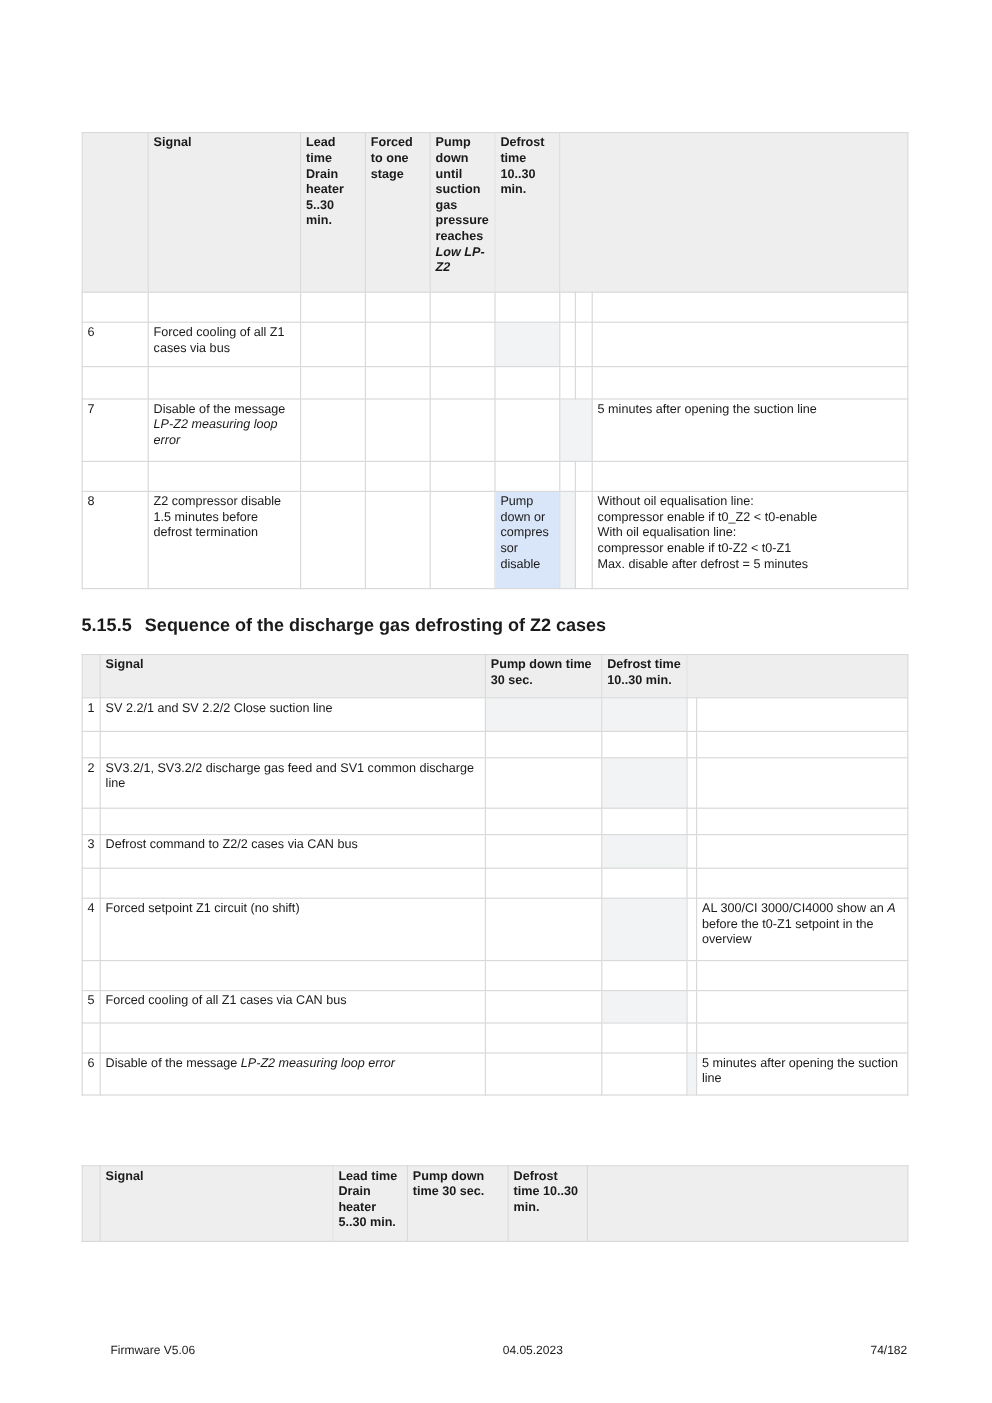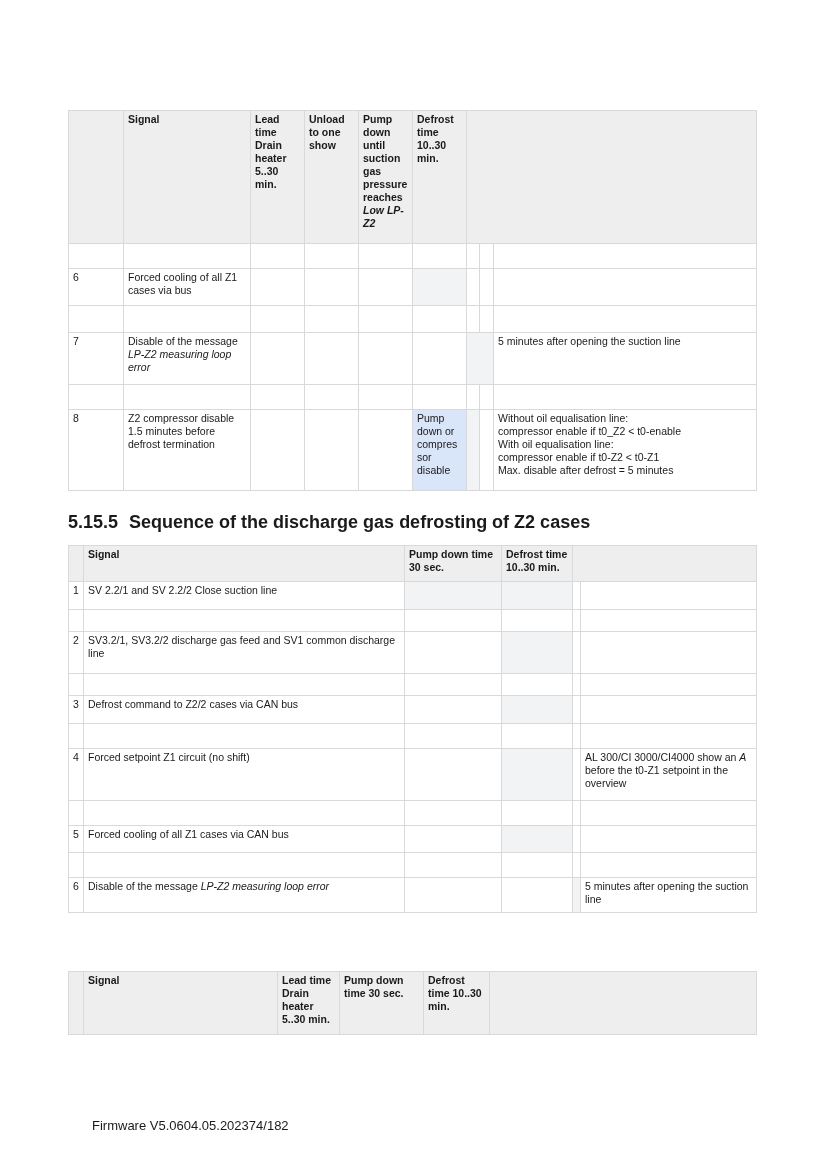--- a/index.html
+++ b/index.html
@@ -23,26 +23,26 @@
     padding:2px 4px;font-size:10.5px;line-height:13px;font-weight:normal;
     overflow:hidden;word-wrap:break-word;
   }
   table.sig th.hdr{background:var(--hdr-bg);font-weight:bold;}
   table.sig td.shade{background:var(--shade-bg);}
   table.sig td.blue{background:var(--blue-bg);}
   table.sig em{font-style:italic;}
   #table-1{top:110px;}
   #table-2{top:545px;}
   #table-3{top:971px;}
-  .sec-heading{position:absolute;left:68px;font-size:18px;font-weight:bold;line-height:18px;text-align:center;}
+  .sec-heading{position:absolute;left:68px;font-size:15px;font-weight:bold;line-height:18px;text-align:center;}
   #heading-1{top:513px;}
   #heading-2{top:937px;}
   .sec-heading .num{margin-right:11px;}
   .footer{position:absolute;left:68px;top:1119px;width:688px;
-          display:flex;font-size:13px;line-height:14px;padding-left:24px;}
+          display:flex;justify-content:space-between;font-size:10px;line-height:14px;padding-left:24px;}
 </style>
 </head>
 <body>
 
 <div class="page">
 
 
   <table class="sig" id="table-1">
     <colgroup>
       <col style="width:55px">
@@ -53,21 +53,21 @@
         <col style="width:54px">
       <col style="width:13px">
         <col style="width:14px">
         <col style="width:263px">
     </colgroup>
     <tbody>
         <tr style="height: 133px;">
           <th class="hdr"></th>
           <th class="hdr">Signal</th>
           <th class="hdr">Lead time Drain heater 5..30 min.</th>
-          <th class="hdr">Unload to one show</th>
+          <th class="hdr">Forced to one stage</th>
           <th class="hdr"><span>Pump down until suction gas pressure reaches </span><em>Low LP-Z2</em></th>
           <th class="hdr">Defrost time 10..30 min.</th>
           <th class="hdr" colspan="3"></th>
         </tr>
         <tr style="height: 25px;">
           <td></td>
           <td></td>
           <td></td>
           <td></td>
           <td></td>

